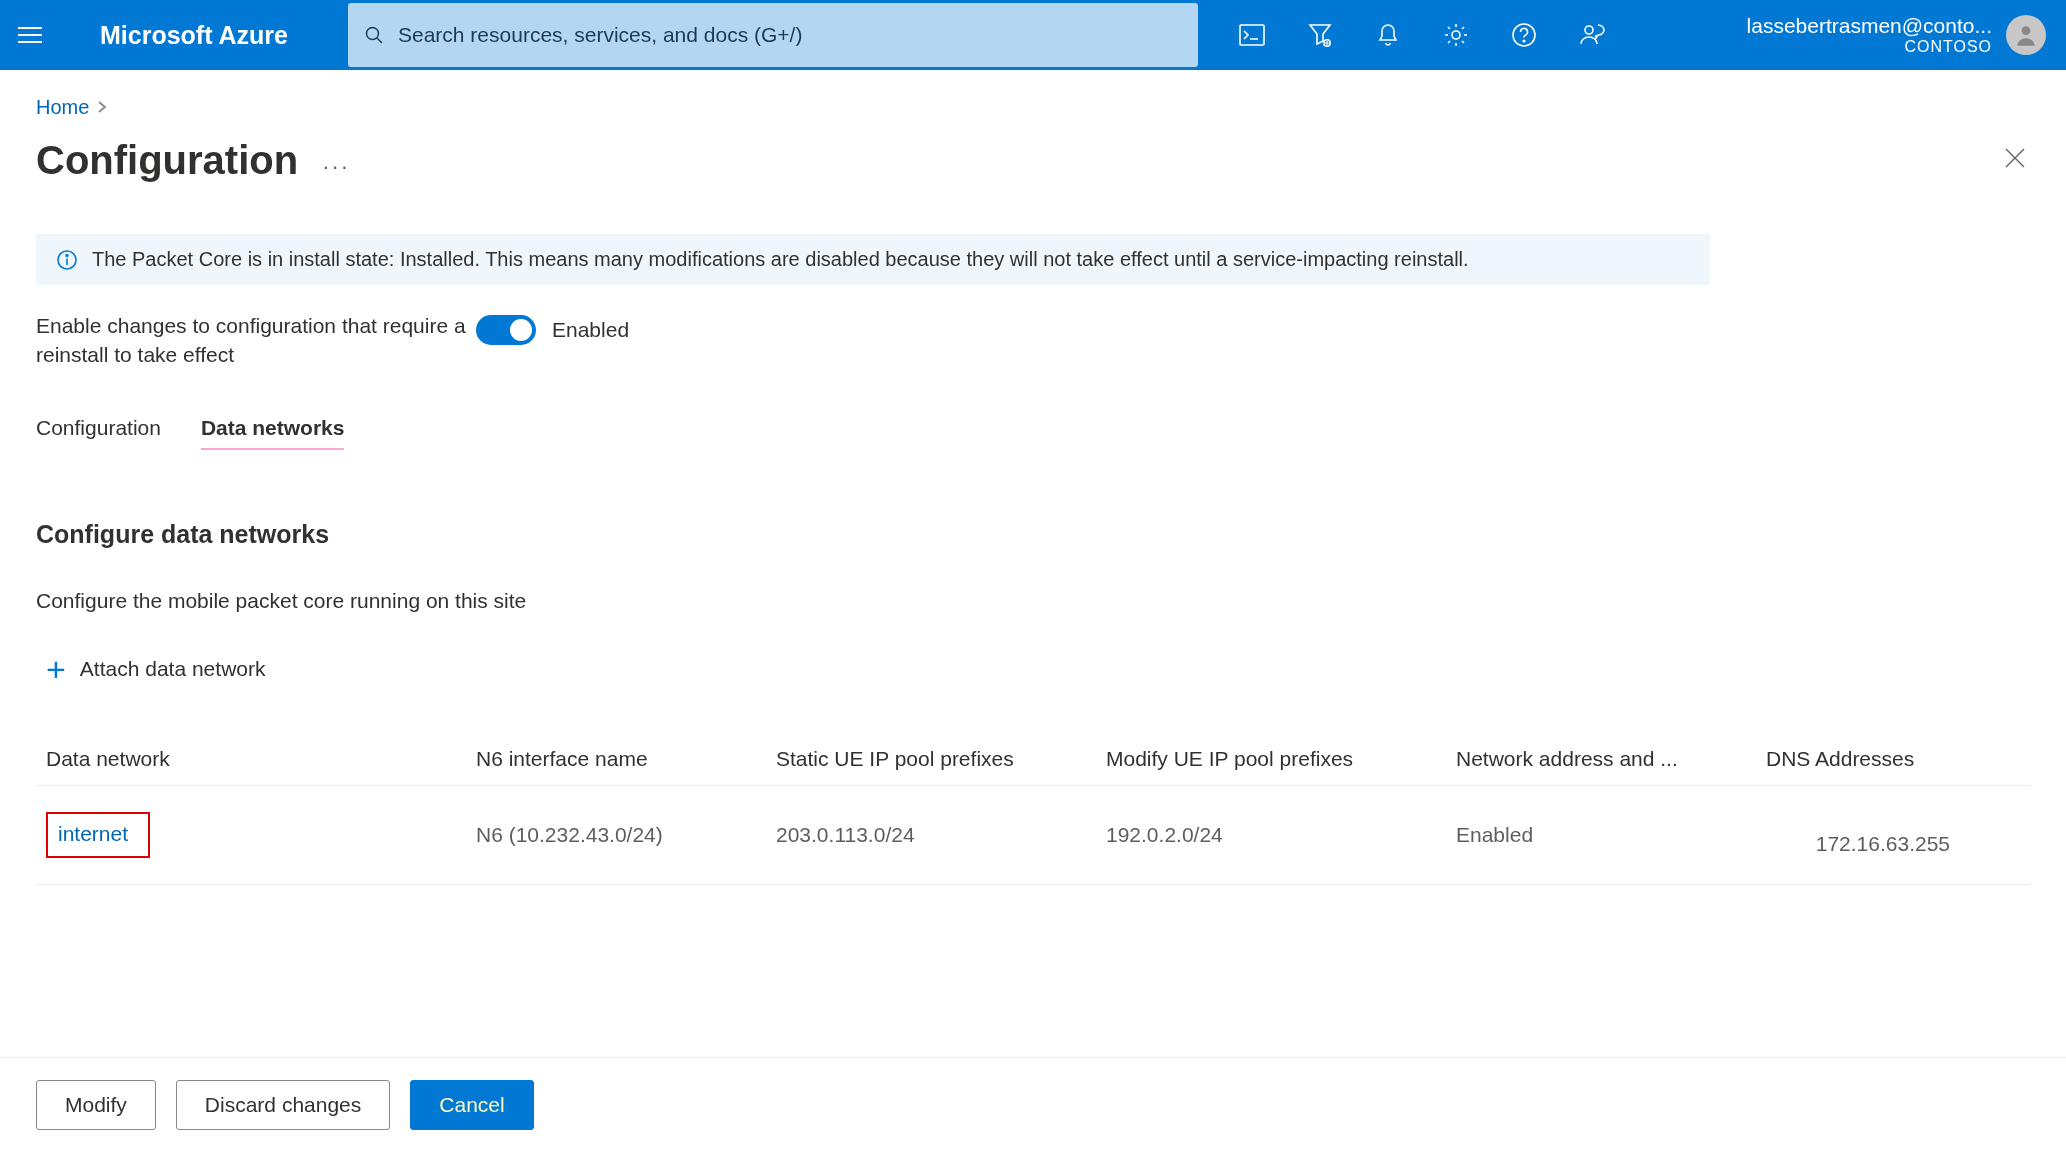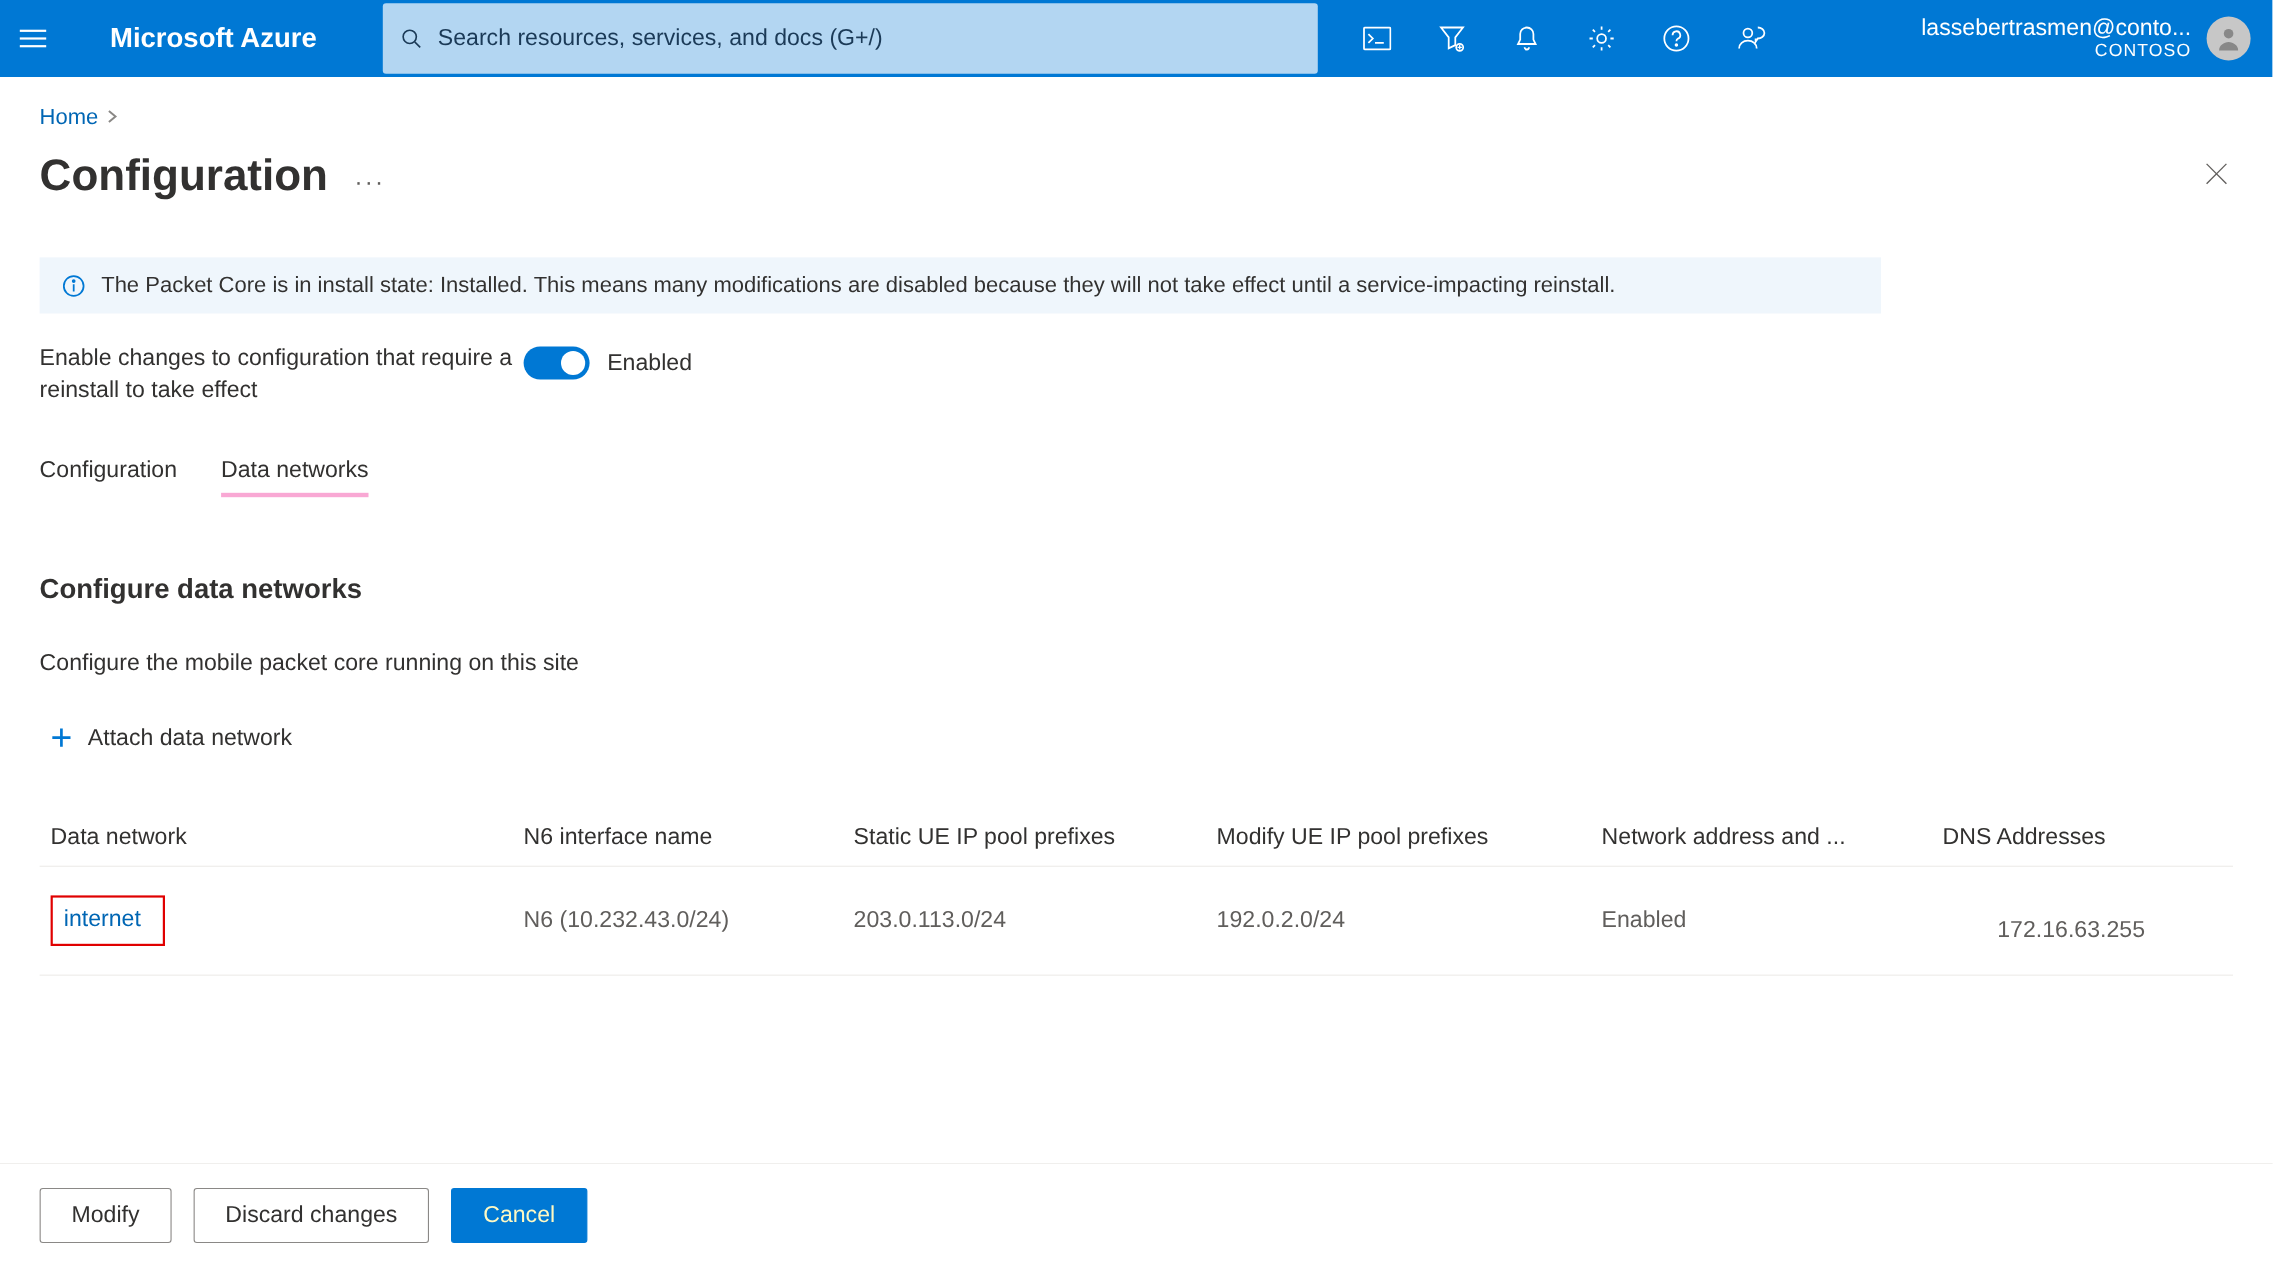--- a/index.html
+++ b/index.html
@@ -37,21 +37,21 @@
   .infobar svg { flex-shrink: 0; }
 
   .togglerow { display: flex; align-items: flex-start; margin-top: 26px; font-size: 21px; line-height:1.4; }
   .togglerow .label { width: 440px; color:#323130; }
   .toggle-and-text { display:flex; align-items:center; gap:16px; margin-top:4px;}
   .toggle { width: 60px; height: 30px; border-radius: 15px; background: #0078d4; position: relative; cursor:pointer; }
   .toggle .knob { position: absolute; right: 4px; top: 4px; width: 22px; height: 22px; border-radius: 50%; background: #fff; }
 
   .tabs { display: flex; gap: 40px; margin-top: 46px; font-size: 21px; }
   .tab { padding-bottom: 8px; cursor:pointer; color:#323130; }
-  .tab.active { font-weight: 400; border-bottom: 4px solid #f9a8d4; }
+  .tab.active { font-weight: 700; border-bottom: 2px solid #f9a8d4; }
 
   .section-h { font-size: 25px; font-weight: 700; margin-top: 70px; }
   .section-sub { font-size: 21px; margin-top: 40px; color:#323130; }
 
   .attach-btn { display: inline-flex; align-items: center; gap: 14px; margin-top: 44px; font-size: 21px; cursor:pointer; color:#323130; padding-left:10px; }
   .plus { color: #0078d4; font-size: 34px; font-weight: 300; line-height: 0.6; }
 
   .table { margin-top: 48px; width: 100%; }
   .thead, .trow { display: grid; grid-template-columns: 430px 300px 330px 350px 310px 1fr; align-items: center; }
   .thead { font-weight: 400; font-size: 21px; color:#323130; padding: 14px 10px; border-bottom: 1px solid #edebe9; }

